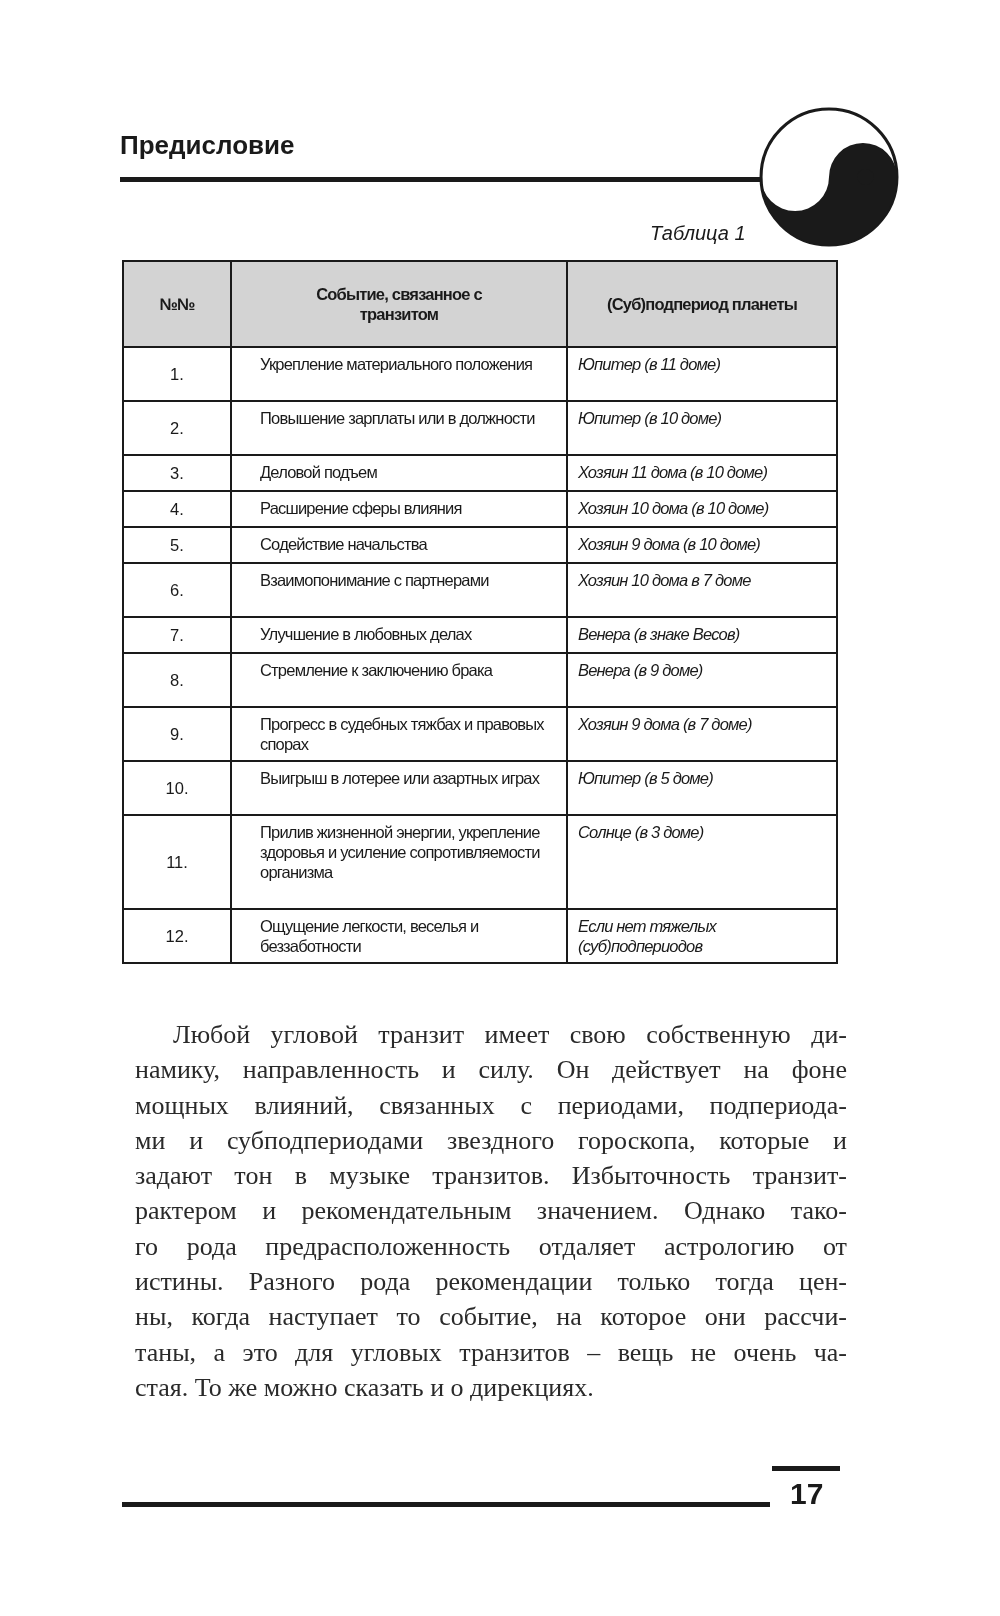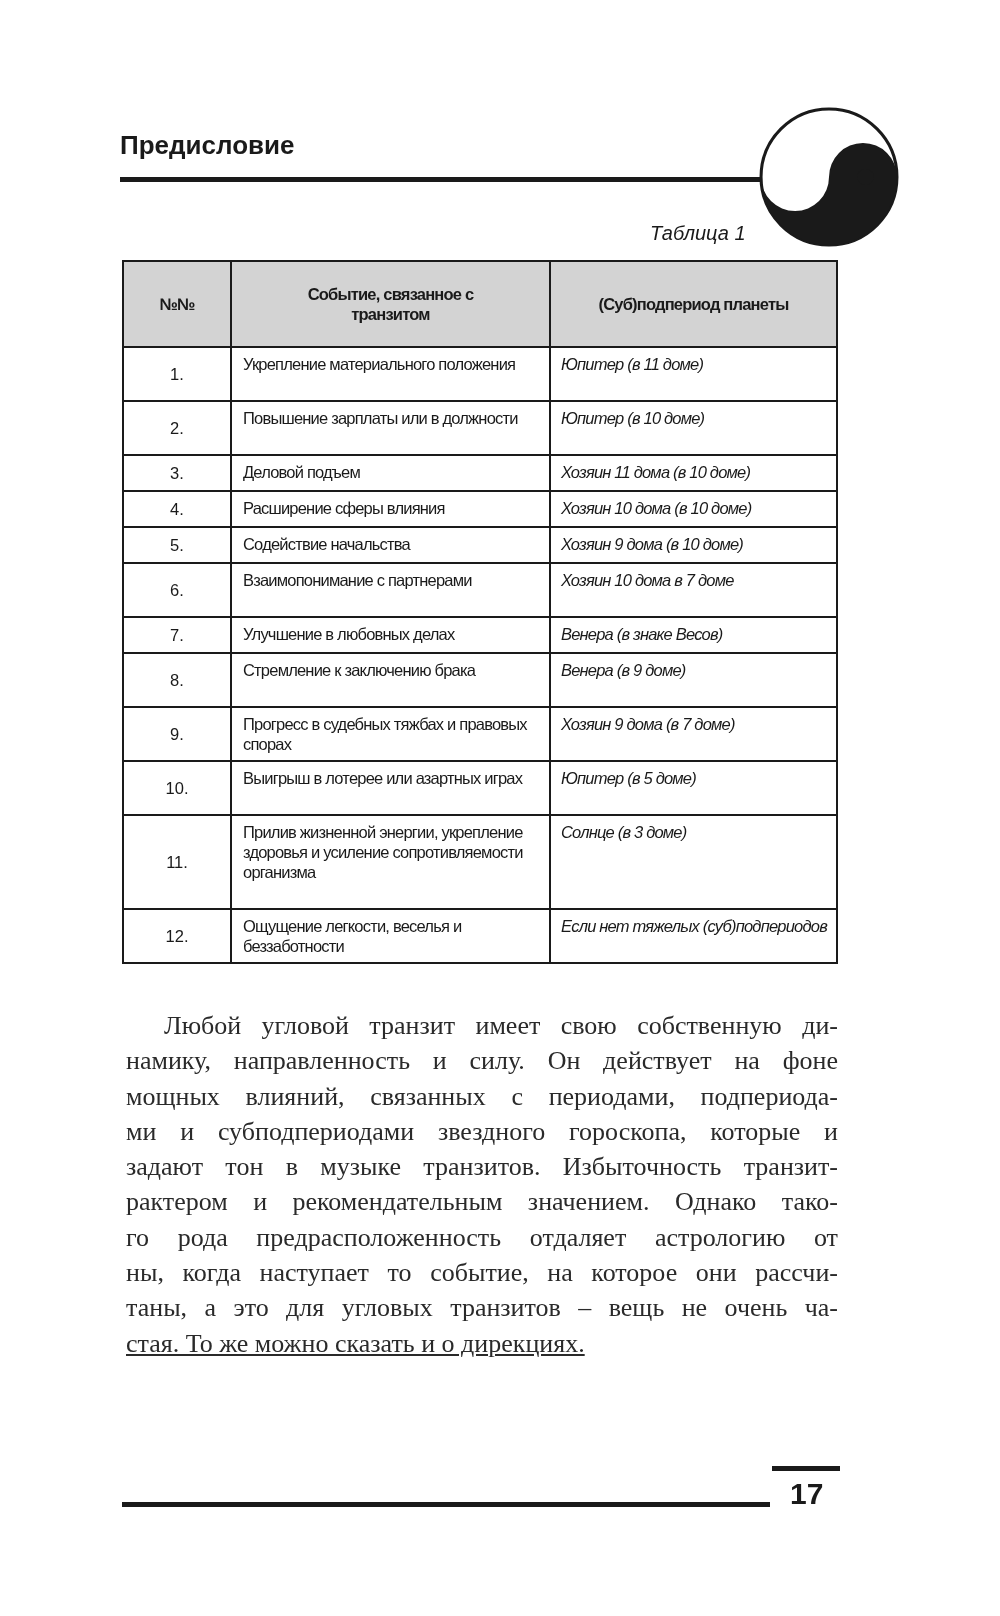--- a/index.html
+++ b/index.html
@@ -26,35 +26,35 @@
       font-family: "Liberation Sans", sans-serif; font-size: 16.5px; letter-spacing: -0.8px; color: #1a1a1a;
     }
     table.transits th, table.transits td {
       border: 2px solid #1a1a1a; vertical-align: top; line-height: 20px;
     }
     table.transits th {
       background: #d3d3d3; font-weight: bold; height: 84px; vertical-align: middle; text-align: center;
       padding: 0 6px;
     }
     table.transits td.num { width: 104px; text-align: center; vertical-align: middle; letter-spacing: 0; }
-    table.transits td.event { width: 296px; padding: 6px 10px 6px 11px; }
+    table.transits td.event { width: 296px; padding: 6px 10px 6px 28px; }
     table.transits td.planet { padding: 6px 8px 6px 10px; font-style: italic; }
     table.transits tr.r1 td { height: 40px; }
     table.transits tr.r2 td { height: 22px; }
     table.transits tr.r4 td { height: 80px; }
 
     .body-text {
       position: absolute; left: 122px; top: 1004px; width: 712px;
       font-family: "Liberation Serif", serif; font-size: 26px; line-height: 35.3px; color: #2a2a2a;
-      text-align: justify; margin: 4px;
+      text-align: justify; margin: 13px;
       hyphens: manual;
     }
     .body-text .line { display: block; text-align: justify; text-align-last: justify; white-space: nowrap; }
     .body-text .line.first { text-indent: 38px; }
-    .body-text .line.last { text-align-last: left; text-decoration: underline; }
+    .body-text .line.last { text-align-last: left; }
 
     .footer-rule {
       position: absolute; left: 122px; top: 1502px; width: 648px; height: 5px; background: #1a1a1a;
     }
     .page-num-rule {
       position: absolute; left: 772px; top: 1466px; width: 68px; height: 5px; background: #1a1a1a;
     }
     .page-num {
       position: absolute; left: 790px; top: 1477px;
       font-family: "Liberation Sans", sans-serif; font-weight: bold; font-size: 30px; color: #1a1a1a; text-align: center;
@@ -148,20 +148,21 @@
 </table>
 
 <div class="body-text">
   <span class="line first">Любой угловой транзит имеет свою собственную ди-</span>
   <span class="line">намику, направленность и силу. Он действует на фоне</span>
   <span class="line">мощных влияний, связанных с периодами, подпериода-</span>
   <span class="line">ми и субподпериодами звездного гороскопа, которые и</span>
   <span class="line">задают тон в музыке транзитов. Избыточность транзит-</span>
   <span class="line">рактером и рекомендательным значением. Однако тако-</span>
   <span class="line">го рода предрасположенность отдаляет астрологию от</span>
+  <span class="line">истины. Разного рода рекомендации только тогда цен-</span>
   <span class="line">ны, когда наступает то событие, на которое они рассчи-</span>
   <span class="line">таны, а это для угловых транзитов – вещь не очень ча-</span>
   <span class="line last">стая. То же можно сказать и о дирекциях.</span>
 </div>
 
 <div class="page-num-rule"></div>
 <div class="footer-rule"></div>
 <div class="page-num">17</div>
 
 </body></html>

